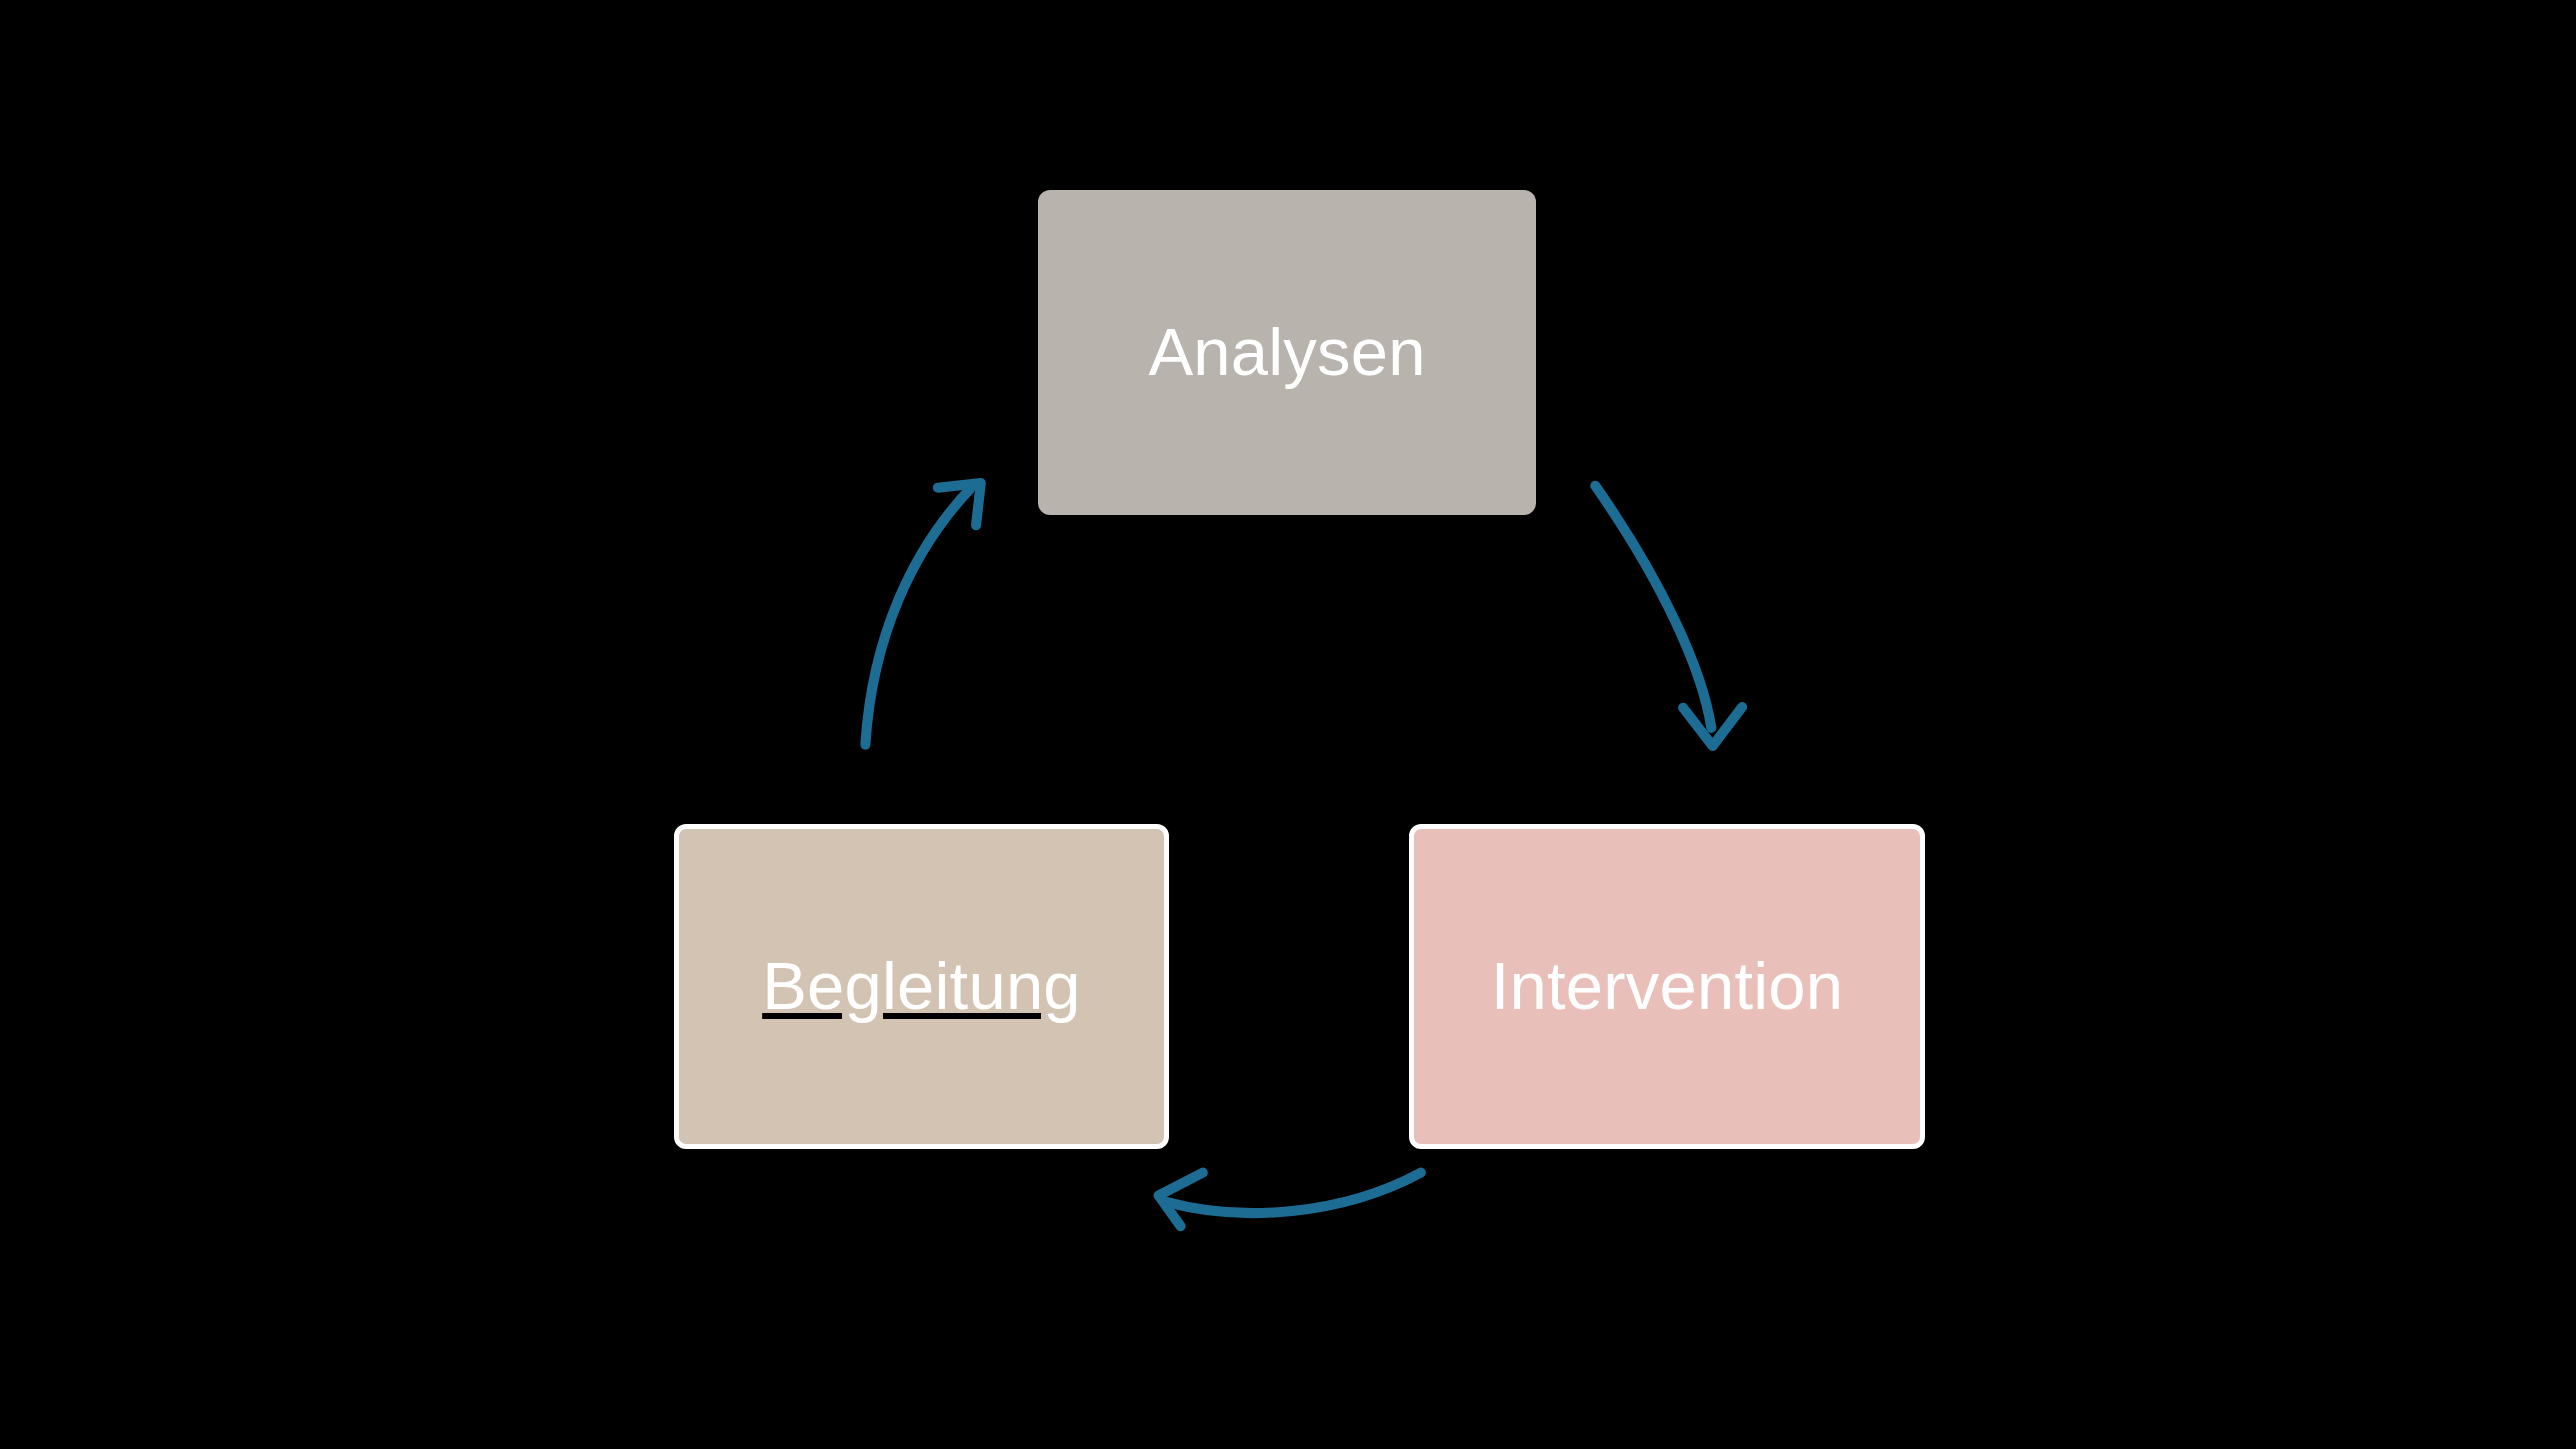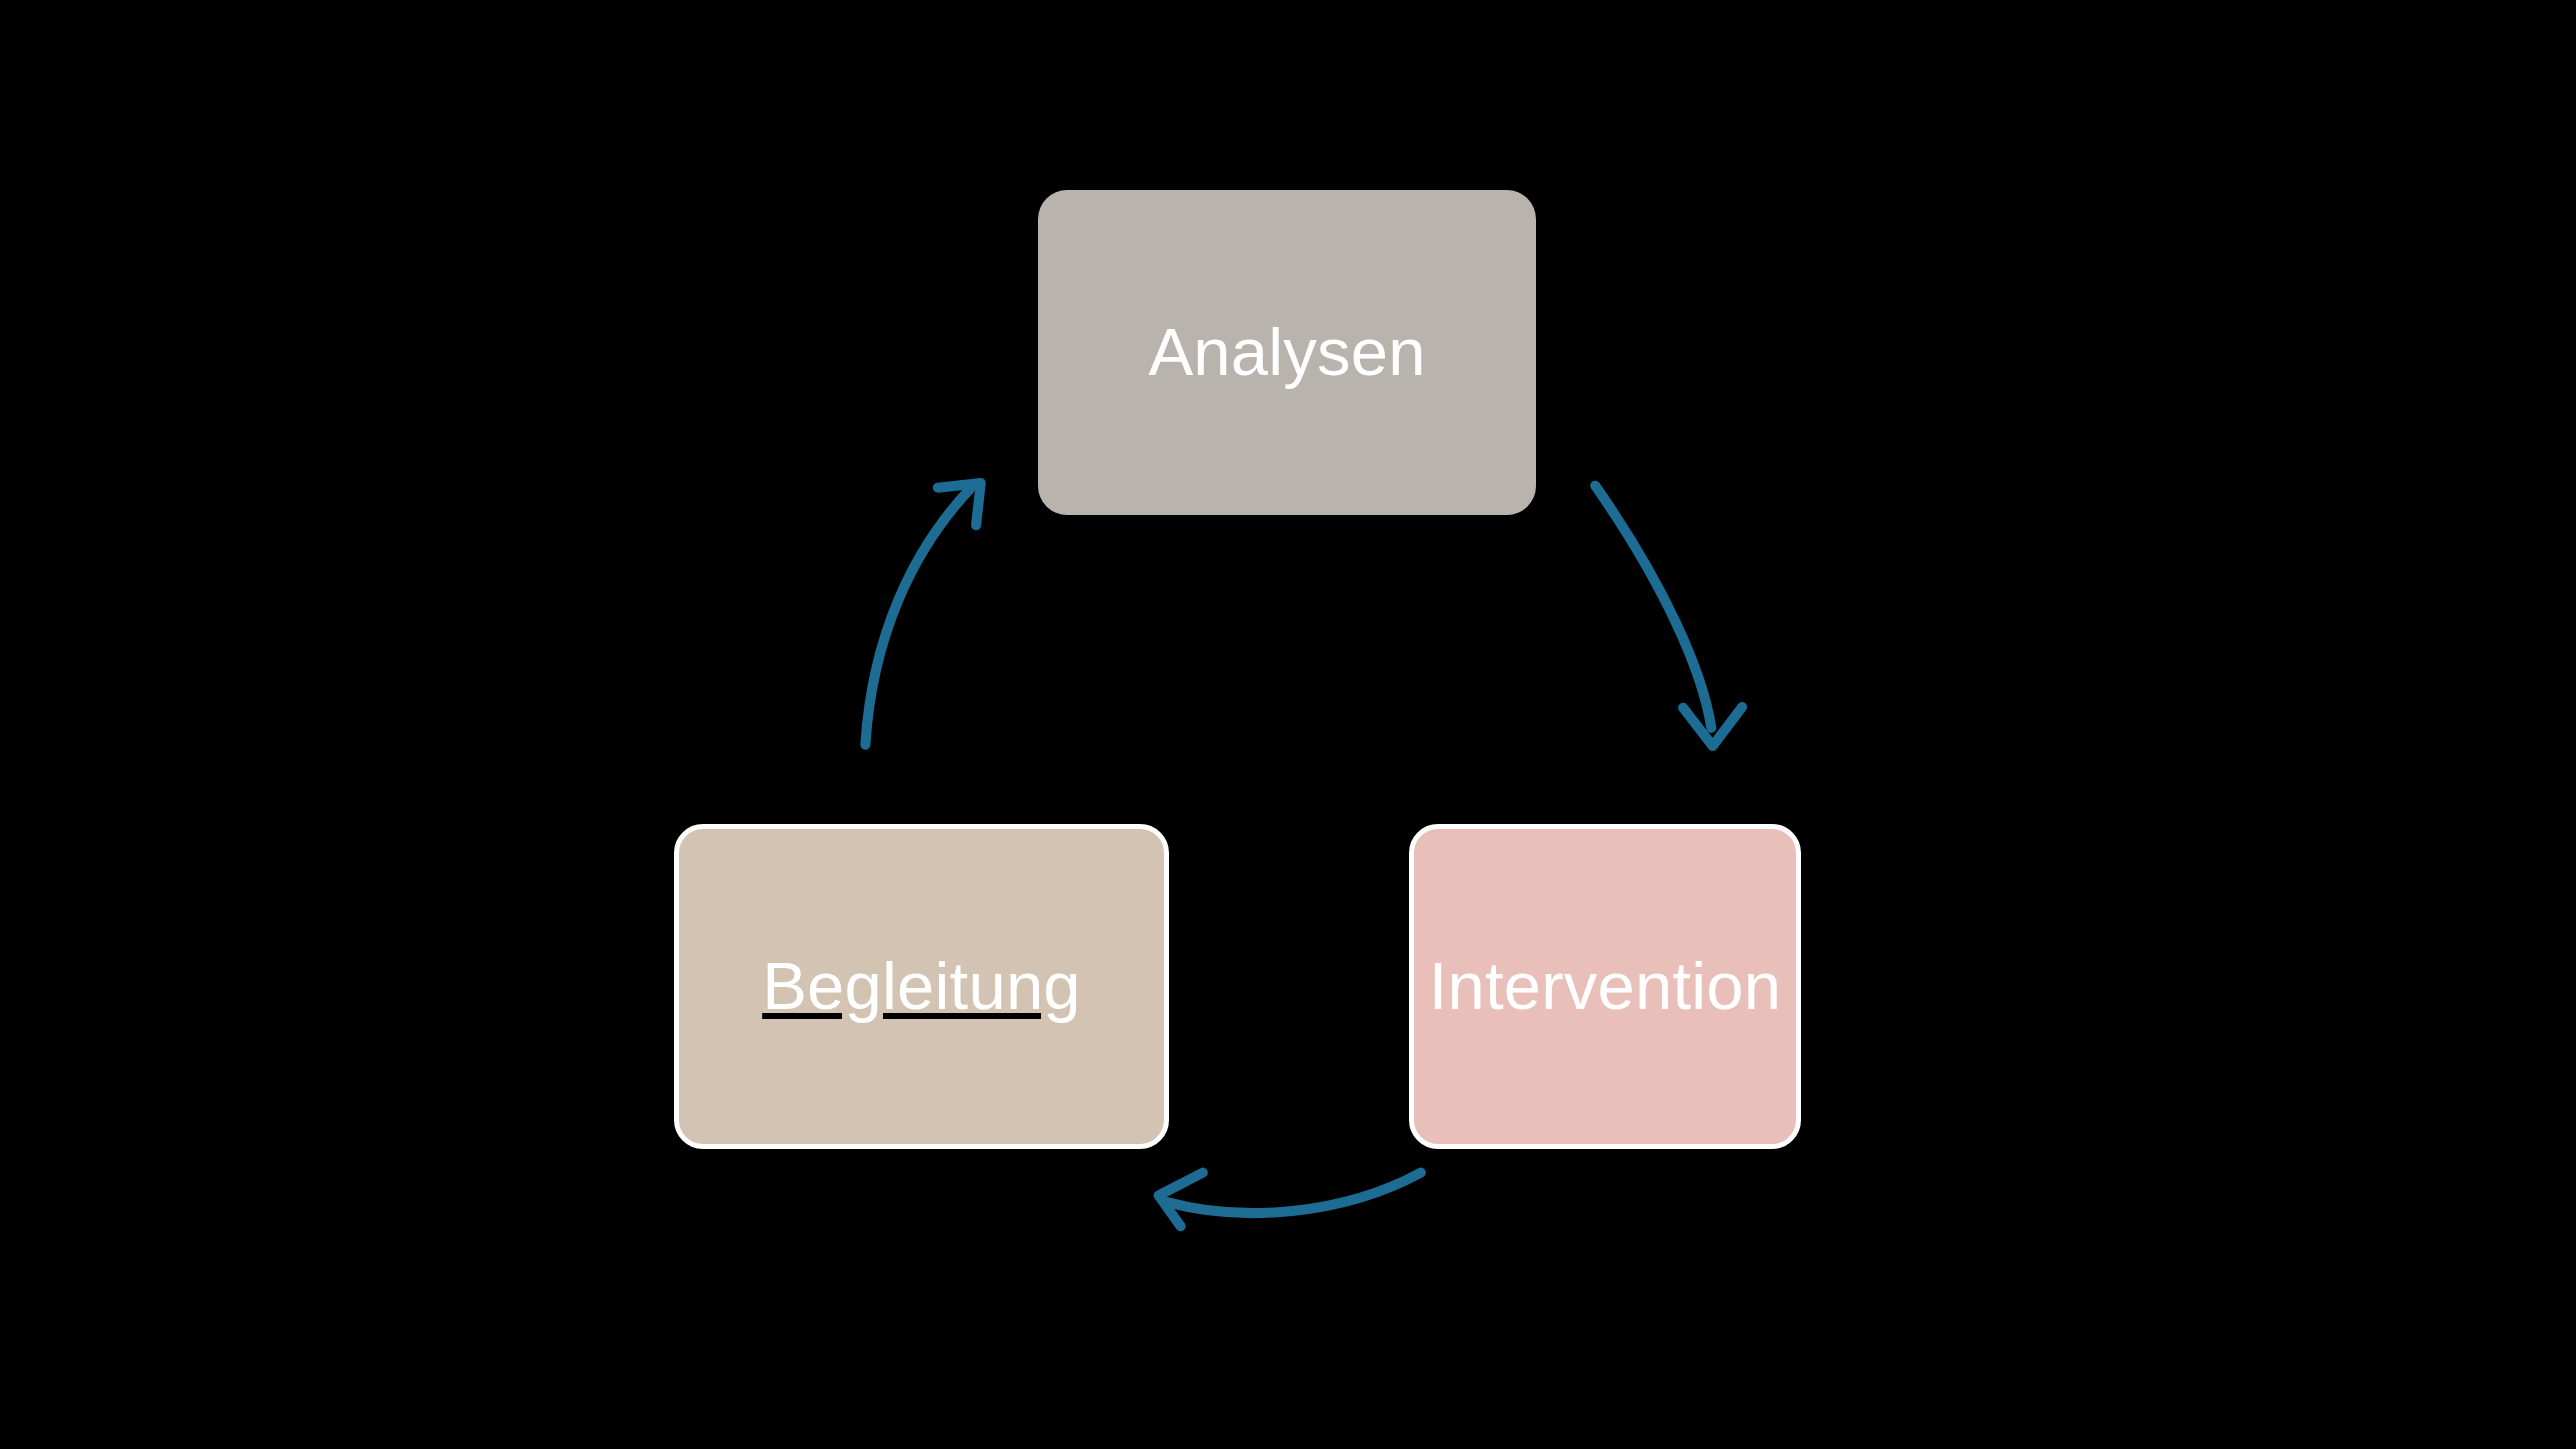--- a/index.html
+++ b/index.html
@@ -26,21 +26,21 @@
     width: 2576px;
     height: 1449px;
     pointer-events: none;
   }
   .node {
     position: absolute;
     display: flex;
     align-items: center;
     justify-content: center;
     box-sizing: border-box;
-    border-radius: 29px;
+    border-radius: 12px;
     text-align: center;
   }
   .node-label {
     color: #FFFFFF;
     font-size: 67px;
     font-weight: 400;
     line-height: 1.05;
     letter-spacing: 0.2px;
     white-space: nowrap;
   }
@@ -60,21 +60,21 @@
     width: 495px;
     height: 325px;
     background: #D2C3B3;
     border: 5.4px solid #FFFFFF;
     text-decoration: underline;
   }
   
   #node-intervention {
     left: 1409px;
     top: 824px;
-    width: 392px;
+    width: 516px;
     height: 325px;
     background: #E9BFB9;
     border: 5.4px solid #FFFFFF;
   }
 </style>
 </head>
 <body>
 
 <div id="canvas">
 

